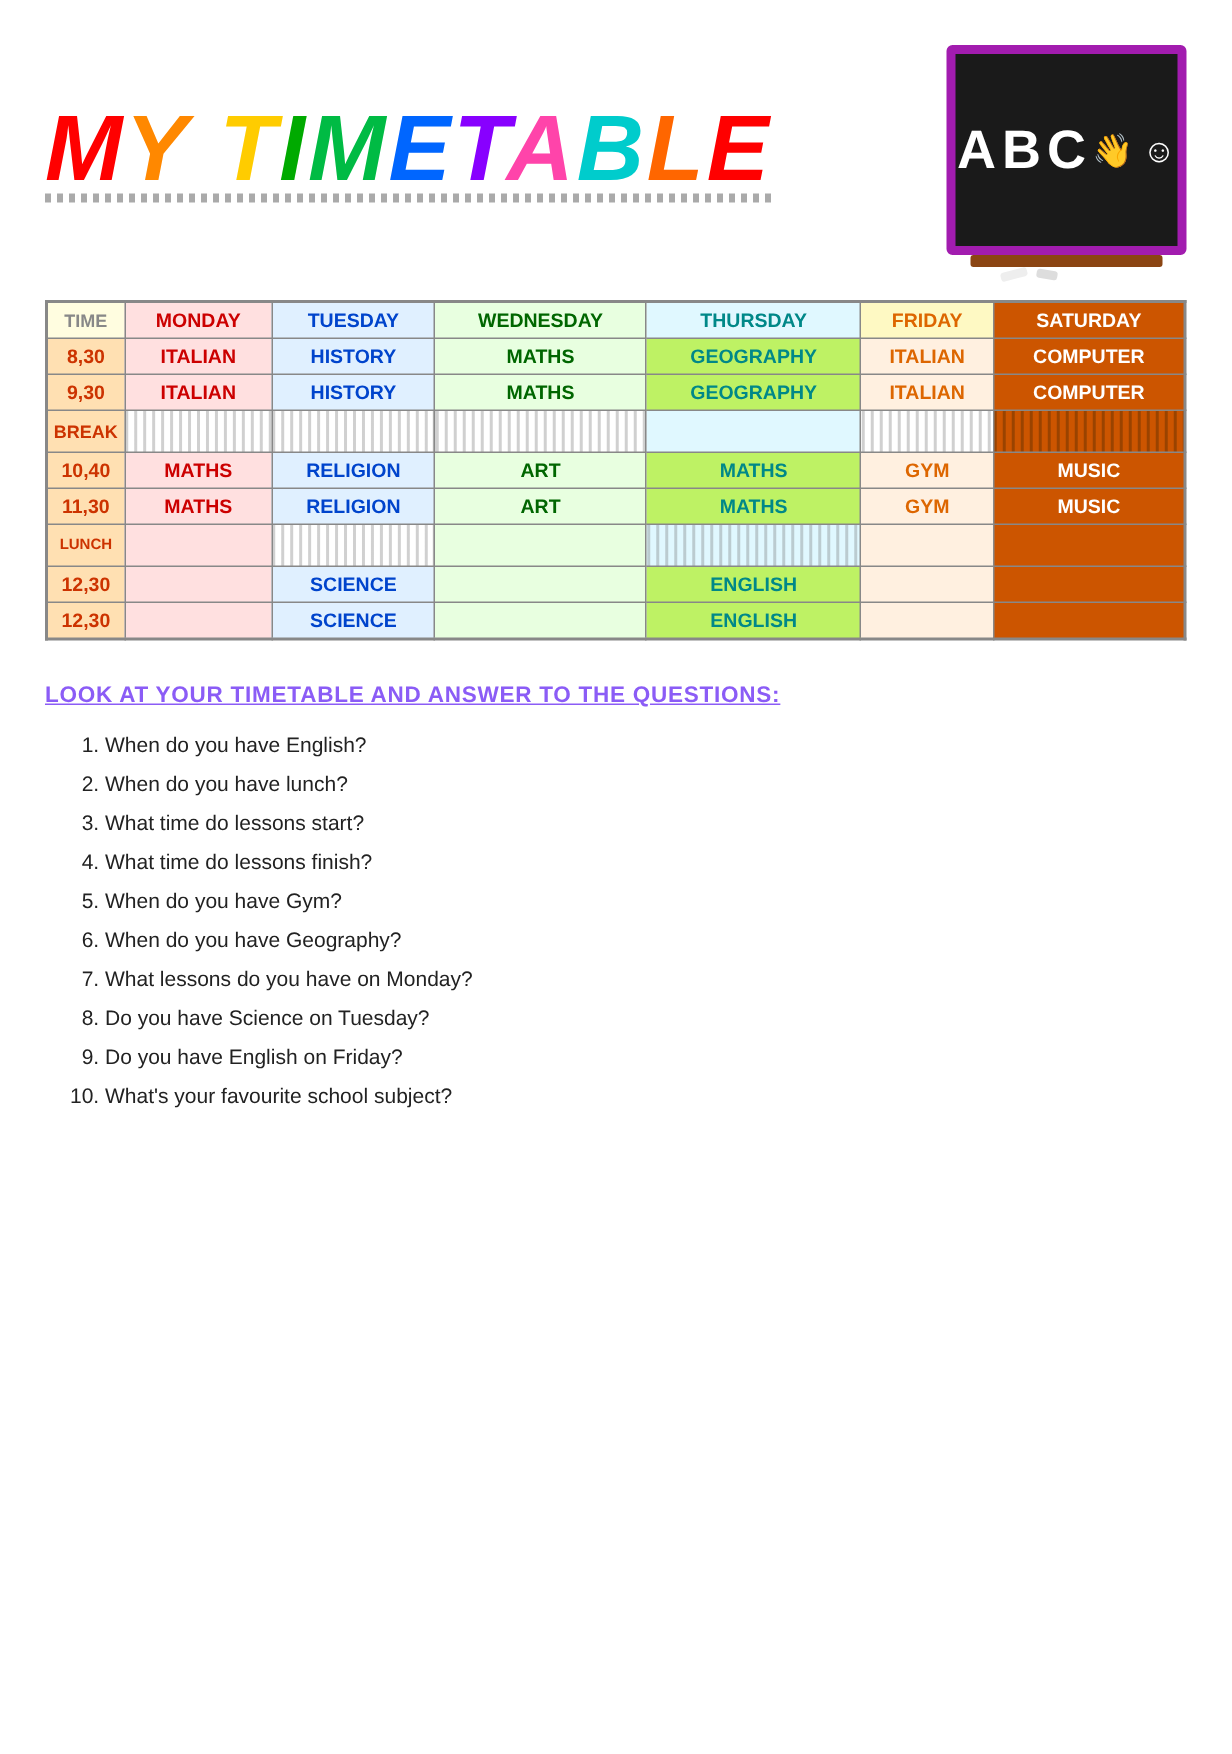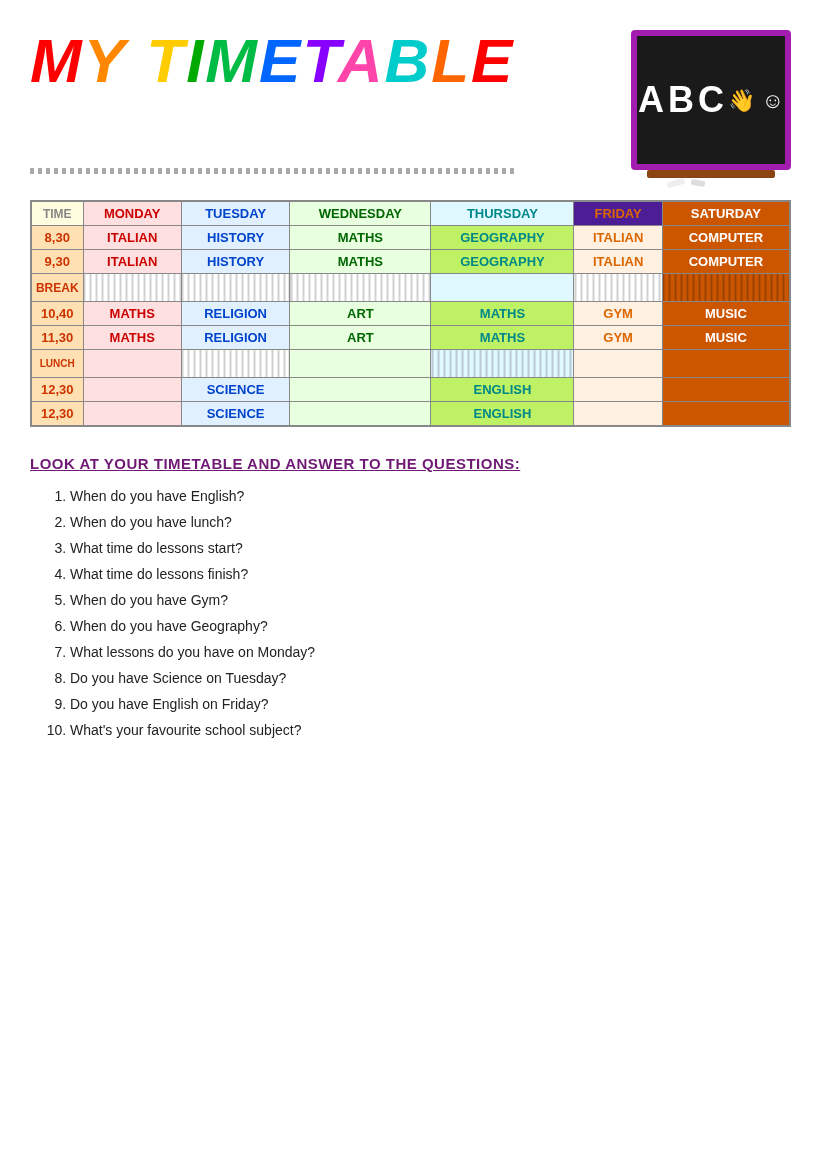--- a/index.html
+++ b/index.html
@@ -7,20 +7,21 @@
       background: #fff;
       font-family: Arial, sans-serif;
       width: 821px;
       min-height: 1169px;
       padding: 20px 30px;
     }
 
     
     .header {
       display: flex;
+      align-items: center;
       justify-content: space-between;
       margin-bottom: 30px;
       margin-top: 10px;
     }
 
     .title-text {
       font-size: 62px;
       font-weight: 900;
       font-style: italic;
       letter-spacing: 2px;
@@ -160,21 +161,21 @@
       background: #cc5500;
       color: #fff;
     }
 
     
     .hdr-time { background: #fffde0; color: #888; font-size: 12px; }
     .hdr-monday { background: #ffe0e0; color: #cc0000; font-weight: 900; margin-top: 12px; }
     .hdr-tuesday { background: #e0f0ff; color: #0044cc; font-weight: 900; }
     .hdr-wednesday { background: #e8ffe0; color: #006600; font-weight: 900; }
     .hdr-thursday { background: #e0f8ff; color: #008888; font-weight: 900; }
-    .hdr-friday { background: #4c1d95; color: #dd6600; font-weight: 900; }
+    .hdr-friday { background: #fef9c3; color: #dd6600; font-weight: 900; }
     .hdr-saturday { background: #cc5500; color: #fff; font-weight: 900; }
 
     .break-row td { height: 28px; }
     .lunch-row td { height: 28px; }
 
     .hatch {
       background: repeating-linear-gradient(
         90deg,
         rgba(100,100,100,0.3) 0px,
         rgba(100,100,100,0.3) 2px,
@@ -196,21 +197,21 @@
     }
 
     
     .questions-section {
       margin-top: 10px;
     }
     .questions-title {
       font-size: 15px;
       font-weight: 900;
       text-decoration: underline;
-      color: #701a75;
+      color: #8b5cf6;
       margin-bottom: 16px;
       letter-spacing: 0.5px;
       font-family: Arial Black, Arial, sans-serif;
       text-transform: uppercase;
     }
     .questions-list {
       list-style: decimal;
       padding-left: 40px;
     }
     .questions-list li {

